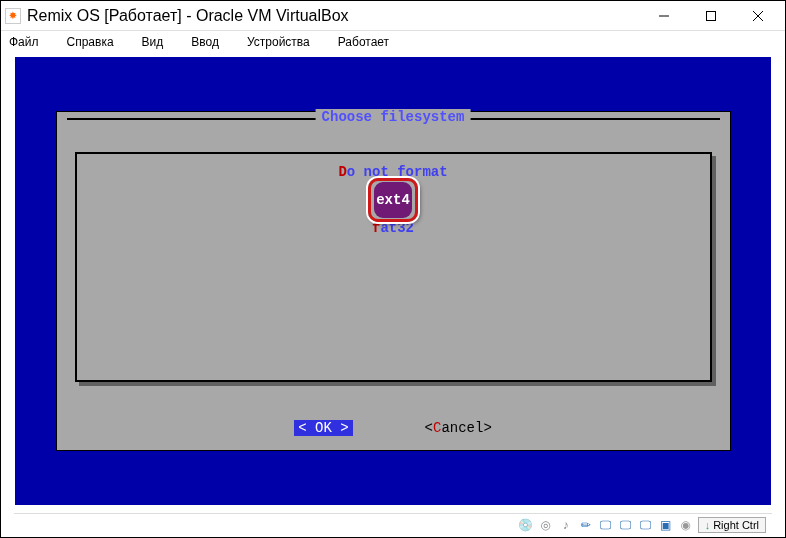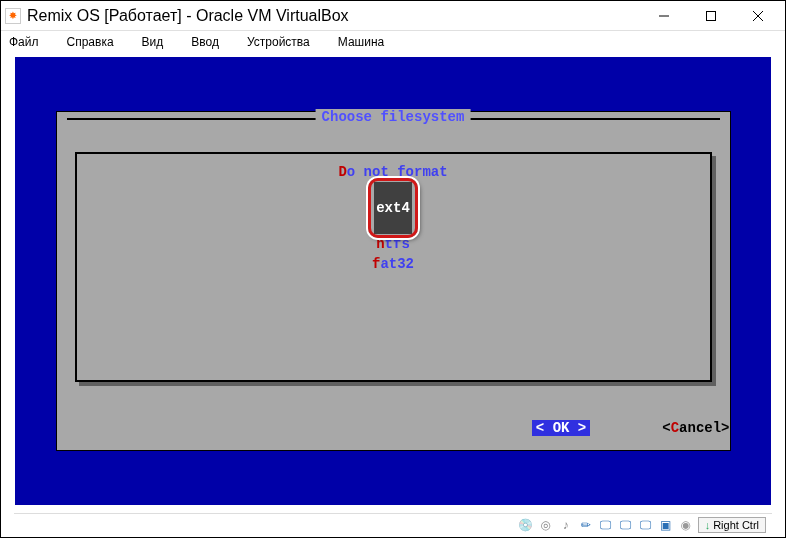--- a/index.html
+++ b/index.html
@@ -85,38 +85,39 @@
   background: #a8a8a8;
   box-shadow: 4px 4px 0 #606060;
   text-align: center;
   padding-top: 8px;
 }
 .opt { font-weight: bold; line-height: 20px; }
 .opt .hot { color: #c00000; }
 .opt .rest { color: #4040f0; }
 .opt-sel {
   display: inline-block;
-  background: #404040;
+  background: #701a75;
   color: #fff;
-  padding: 16px 2px;
+  padding: 8px 2px;
   position: relative;
+  border-radius: 9px;
 }
 .sel-ring {
   position: absolute;
   left: -6px; top: -4px; right: -6px; bottom: -4px;
   border: 3px solid #d01818;
   border-radius: 10px;
   box-shadow: 0 0 0 2px #fff, 2px 2px 4px rgba(0,0,0,.5);
   pointer-events: none;
 }
 .btn-row {
   position: absolute;
   bottom: 14px; left: 0; right: 0;
-  display: flex; justify-content: flex-end; gap: 72px;
-  font-weight: bold;
+  display: flex; justify-content: center; gap: 72px;
+  font-weight: normal;
 }
 .dlg-btn-ok {
   background: #3030e0; color: #fff;
   padding: 0 4px;
 }
 .dlg-btn-ok .hot { color: #fff; }
 .dlg-btn-cancel { color: #000; }
 .dlg-btn-cancel .hot { color: #c00000; }
 .statusbar {
   position: absolute;
@@ -166,40 +167,37 @@
     </div>
   </div>
 </div>
 
 <div class="menubar">
   <span class="menu-item">Файл</span>
   <span class="menu-item">Справка</span>
   <span class="menu-item">Вид</span>
   <span class="menu-item">Ввод</span>
   <span class="menu-item">Устройства</span>
-  <span class="menu-item">Машина</span>
+  <span class="menu-item">Работает</span>
 </div>
 
 <div class="vm-screen">
   <div class="dialog-outer">
     <div class="dialog-frame"></div>
     <div class="dialog-title">Choose filesystem</div>
 
     <div class="list-box">
       <div class="opt">
         <span class="hot">D</span><span class="rest">o not format</span>
       </div>
       <div class="opt">
         <span class="opt-sel">
           <span class="sel-ring"></span>
           <span>e</span><span>xt4</span>
         </span>
-      </div>
-      <div class="opt">
-        <span class="hot">n</span><span class="rest">tfs</span>
       </div>
       <div class="opt">
         <span class="hot">f</span><span class="rest">at32</span>
       </div>
     </div>
 
     <div class="btn-row">
       <span class="dlg-btn-ok">
         <span>&lt;  </span><span class="hot">O</span><span>K  &gt;</span>
       </span>

